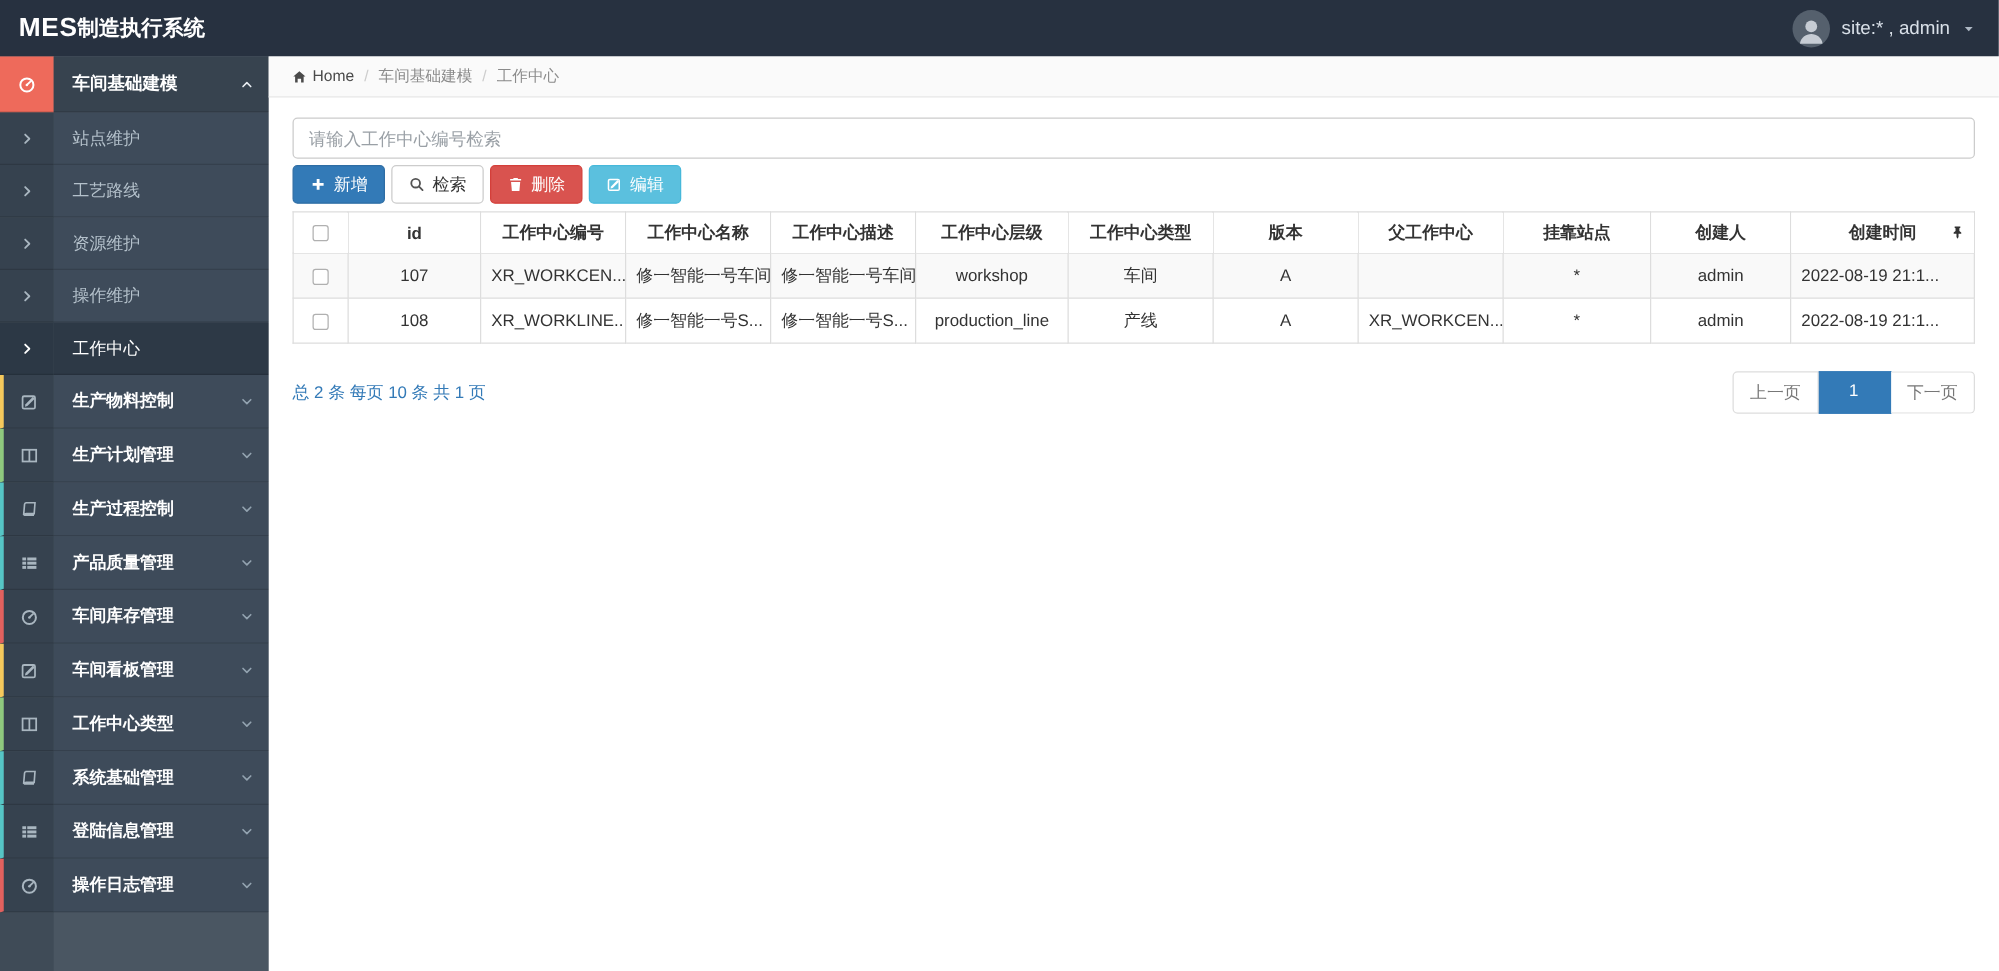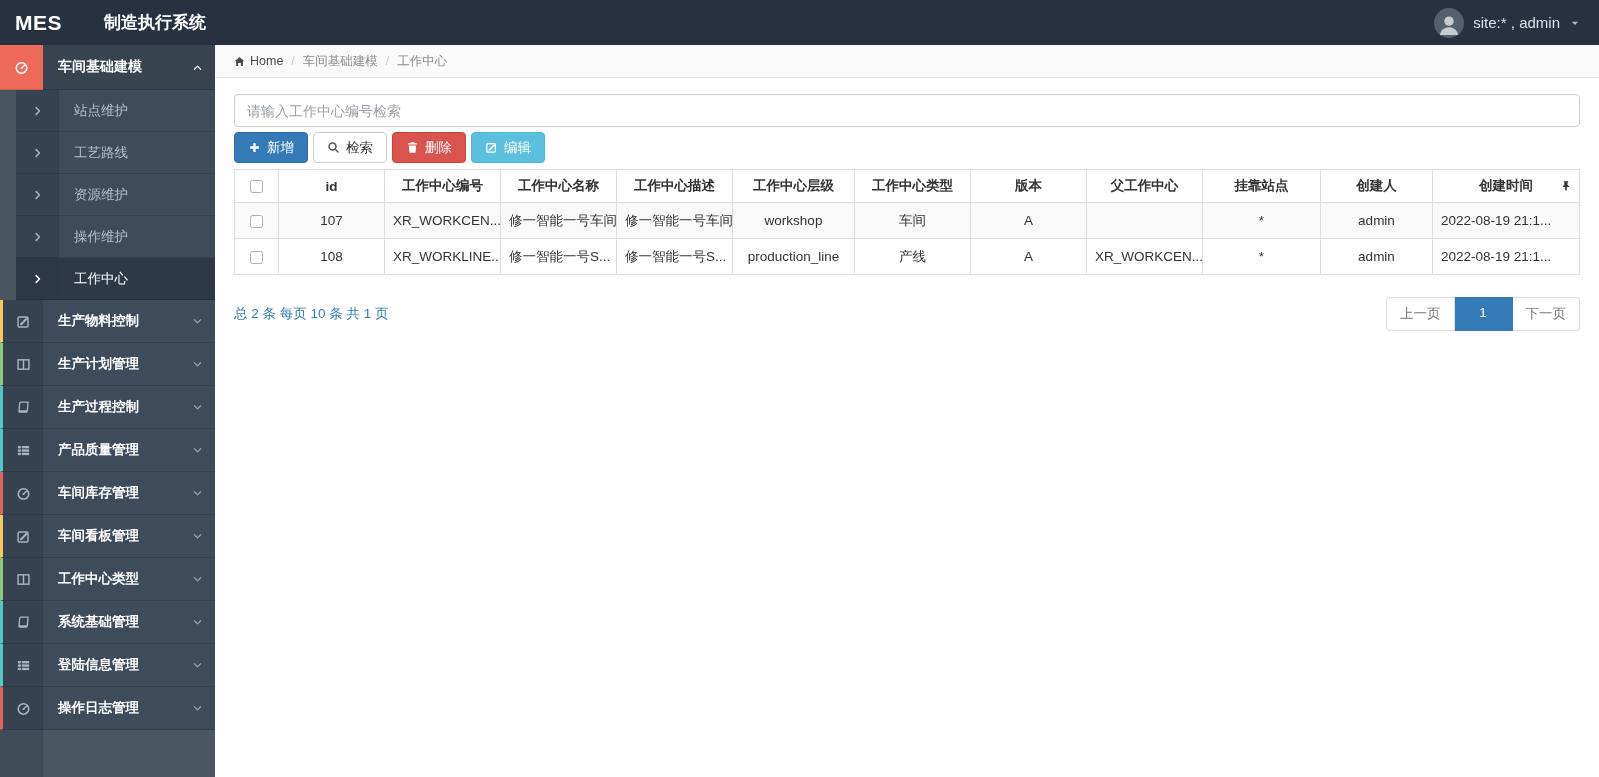--- a/index.html
+++ b/index.html
@@ -2,21 +2,21 @@
 <html><head>
 <meta charset="utf-8">
 <style>
   * { margin:0; padding:0; box-sizing:border-box; }
   html,body { width:1599px; height:777px; overflow:hidden; background:#fff;
     font-family:"Liberation Sans","DejaVu Sans",sans-serif; }
 
   
   .navbar { position:absolute; top:0; left:0; right:0; height:45px; background:#273140;
     display:flex; align-items:center; justify-content:space-between; z-index:20; }
-  .logo { width:215px; padding-left:15px; color:#fff; display:flex; align-items:flex-start; white-space:nowrap;gap:42px; }
+  .logo { width:215px; padding-left:15px; color:#fff; display:flex; align-items:flex-start; white-space:nowrap; }
   .logo-mes { font-size:21px; font-weight:bold; letter-spacing:.5px; }
   .logo-suffix { font-size:17px; font-weight:bold; }
   .nav-user { display:flex; align-items:center; gap:9px; padding-right:18px; color:#d9e0e8;
     font-size:15px; cursor:pointer; }
   .avatar { width:30px; height:30px; border-radius:50%; background:#55606d; overflow:hidden;
     display:flex; align-items:flex-end; justify-content:center; }
   .avatar svg { width:26px; height:26px; }
   .nav-caret { display:flex; color:#aeb8c4; }
   .nav-caret svg { width:12px; height:12px; }
 
@@ -30,21 +30,21 @@
   .s-label-wrap { flex:1; background:#3e4b5a; display:flex; align-items:center; padding-left:15px;
     color:#b4c1cb; font-size:13.5px; border-bottom:1px solid rgba(0,0,0,.14); }
   .chev { margin-left:auto; margin-right:12px; display:flex; color:#93a3b0; }
   .chev svg { width:11px; height:11px; }
 
   .g-hdr { height:45px; }
   .g-hdr .s-icon { background:#ee6a5b; color:#fff; }
   .g-hdr .s-label-wrap { background:#37434f; color:#fff; font-weight:bold; font-size:14px; }
   .g-hdr .chev { color:#e8edf2; }
 
-  .sub { height:42px;padding-left:16px; }
+  .sub { height:42px; }
   .sub .s-icon svg { width:12px; height:12px; }
   .sub.active .s-icon { background:#2c3845; color:#fff; }
   .sub.active .s-label-wrap { background:#2d3946; color:#fff; }
 
   .grp { height:43px; }
   .grp .s-label-wrap { font-weight:bold; color:#ffffff; }
 
   .sidebar-rest { flex:1; display:flex; }
   .rest-icon-col { width:43px; background:#3f4b57; }
   .rest-main { flex:1; background:#4a5662; }

